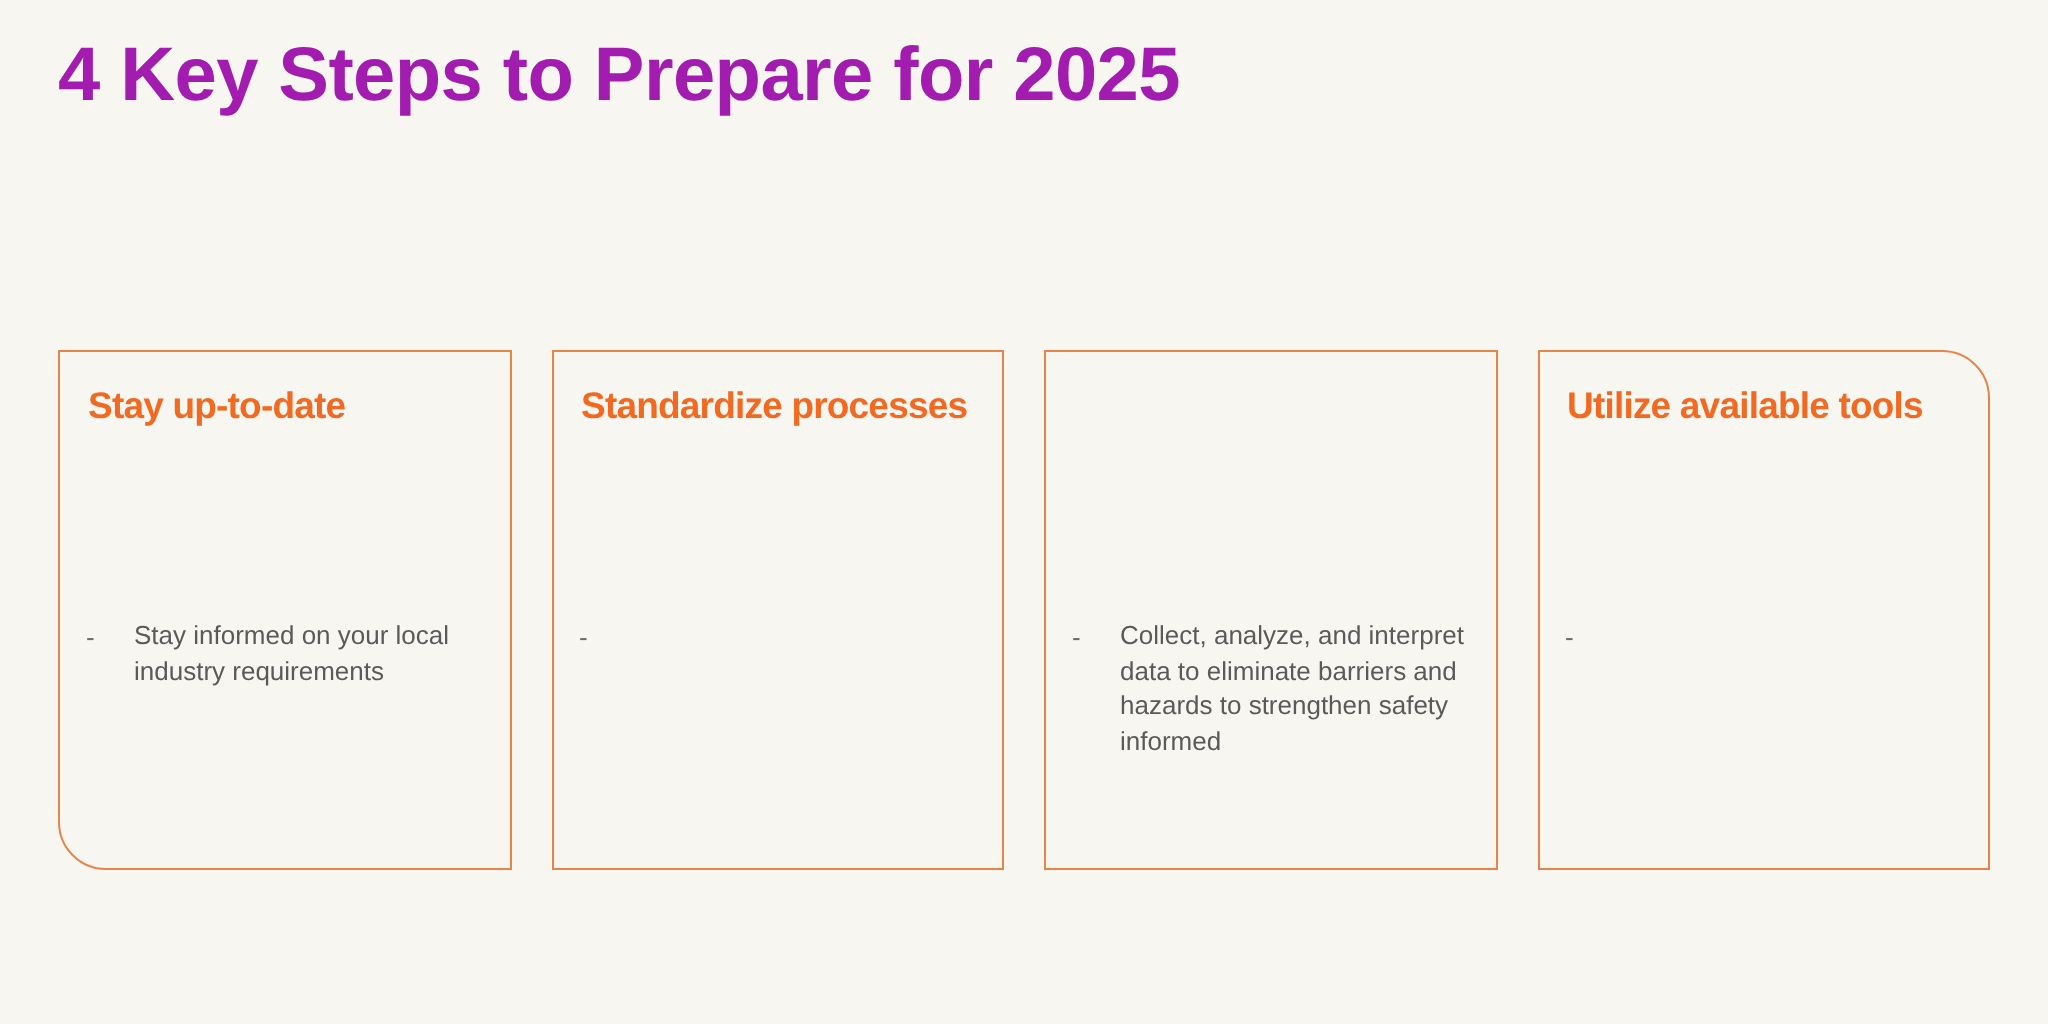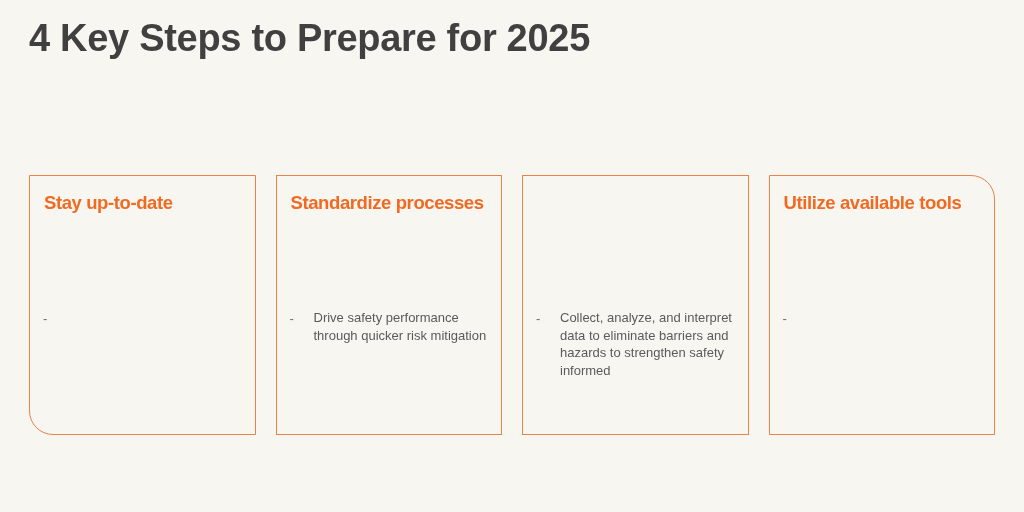--- a/index.html
+++ b/index.html
@@ -18,21 +18,21 @@
     width: 1024px;
     height: 512px;
     background: #f8f6f1;
   }
   .slide-title {
     position: absolute;
     left: 29px;
     top: 14px;
     font-size: 38px;
     font-weight: bold;
-    color: #404040;
+    color: #a21caf;
     letter-spacing: -0.3px;
     white-space: nowrap;
     line-height: 48px;
   }
   .cards {
     position: absolute;
     left: 29px;
     top: 147px;
     width: 966px;
     height: 260px;
@@ -92,28 +92,28 @@
 <div class="slide">
 
   <div class="slide-title">4 Key Steps to Prepare for 2025</div>
 
   <div class="cards">
 
     <div class="card r-bl">
       <div class="card-heading">Stay up-to-date</div>
       <div class="card-body">
         <span class="bullet-mark">-</span>
+        <span class="bullet-text">Stay informed on your local industry requirements</span>
       </div>
     </div>
 
     <div class="card">
       <div class="card-heading">Standardize processes</div>
       <div class="card-body">
         <span class="bullet-mark">-</span>
-        <span class="bullet-text">Drive safety performance through quicker risk mitigation</span>
       </div>
     </div>
 
     <div class="card wide-head">
       <div class="card-body">
         <span class="bullet-mark">-</span>
         <span class="bullet-text">Collect, analyze, and interpret data to eliminate barriers and hazards to strengthen safety informed</span>
       </div>
     </div>
 

